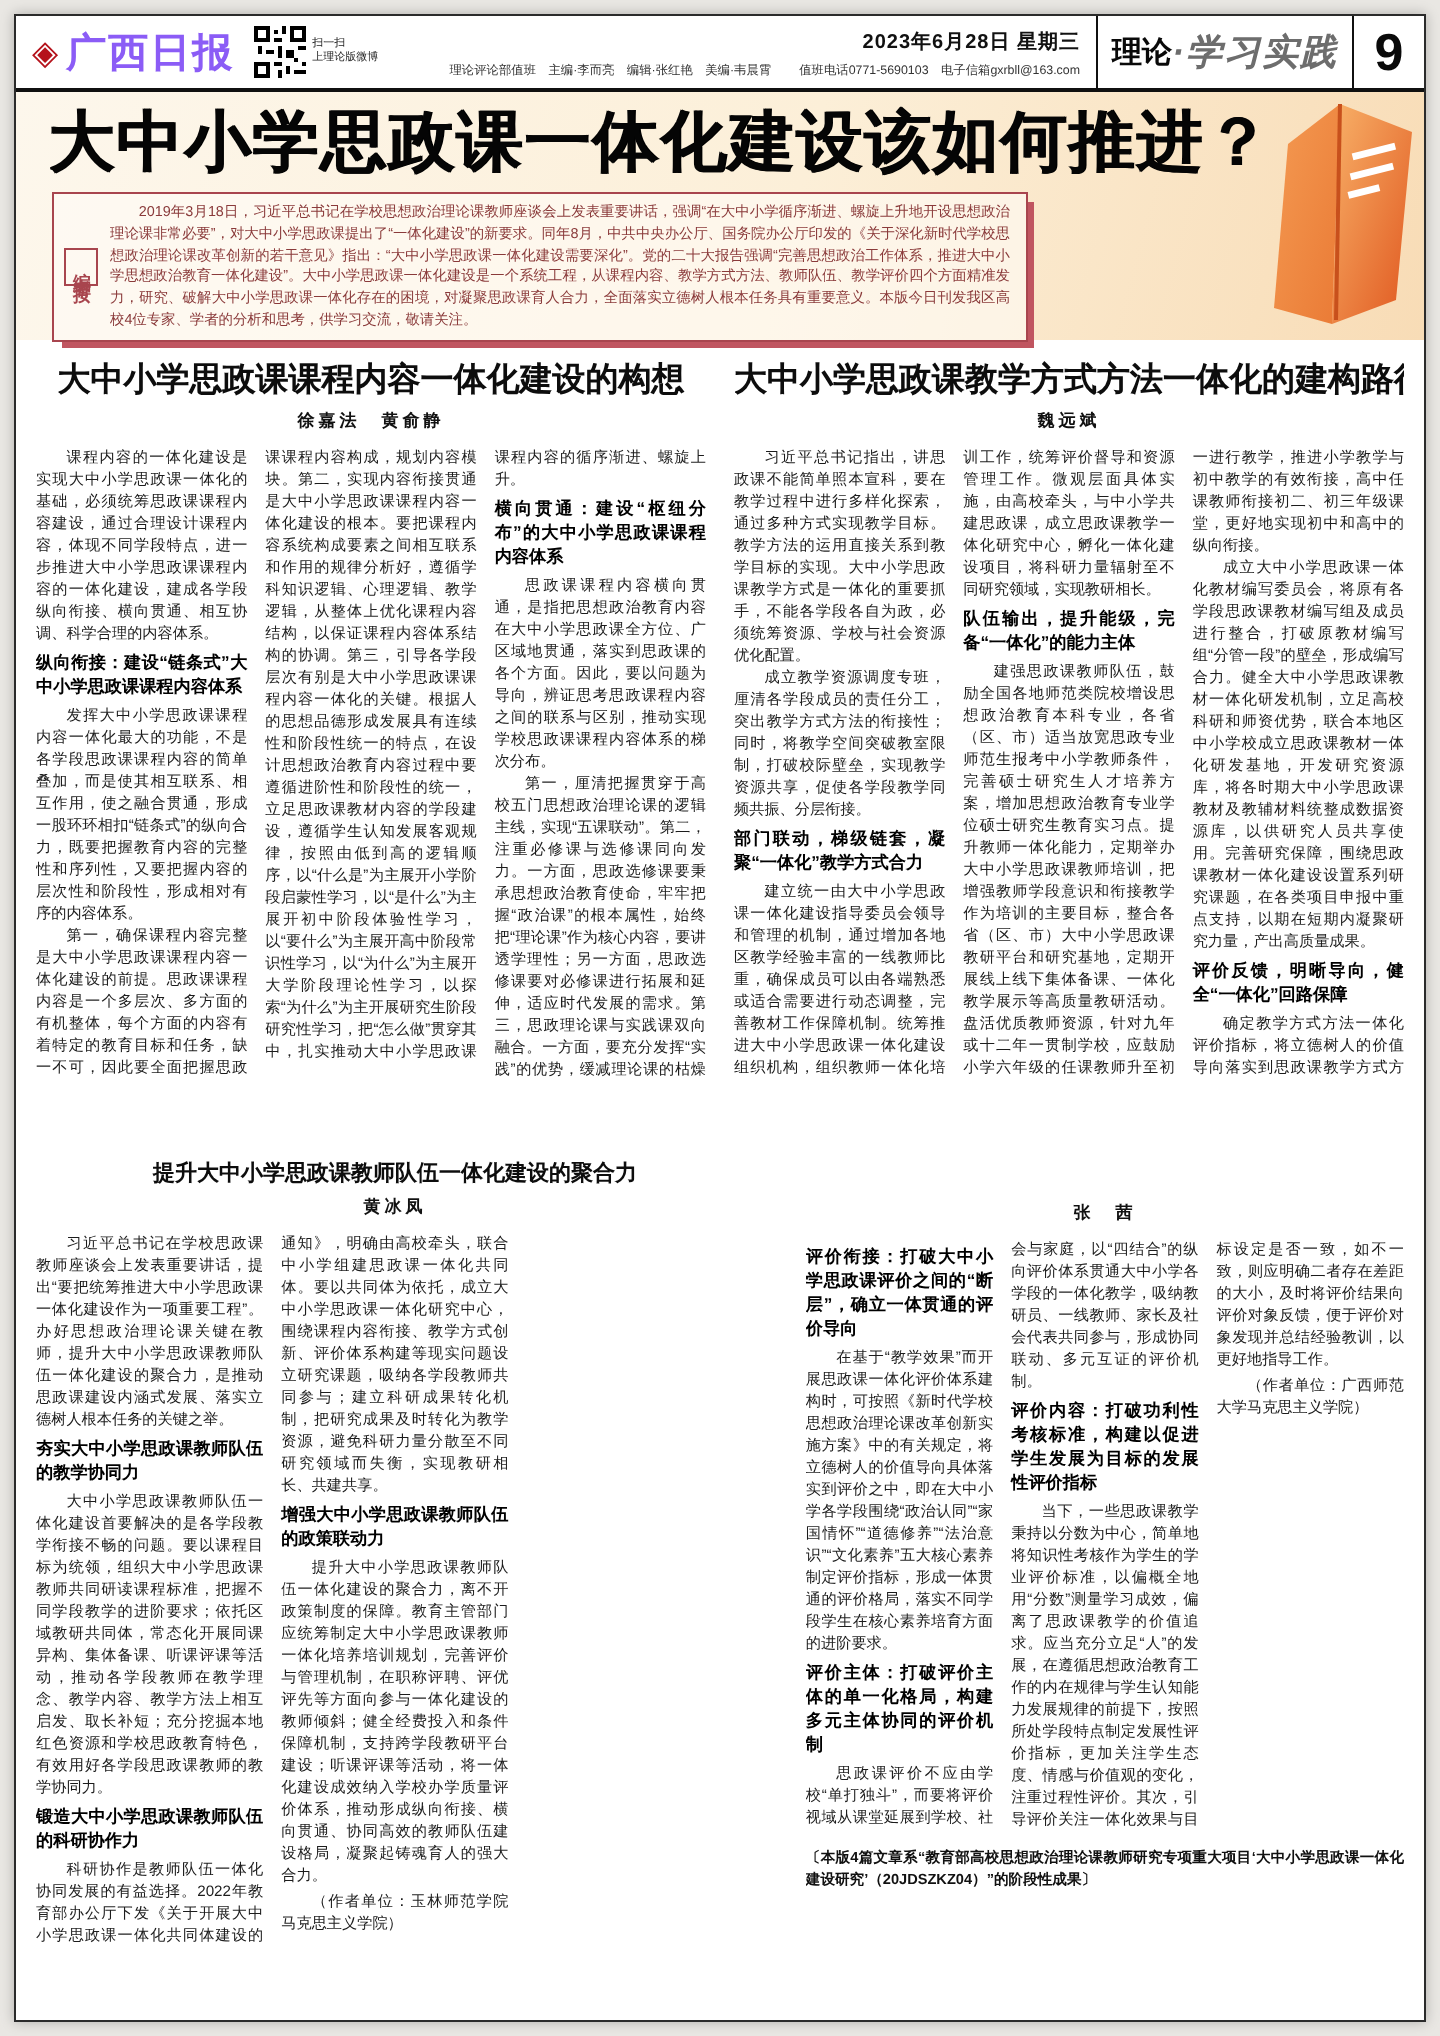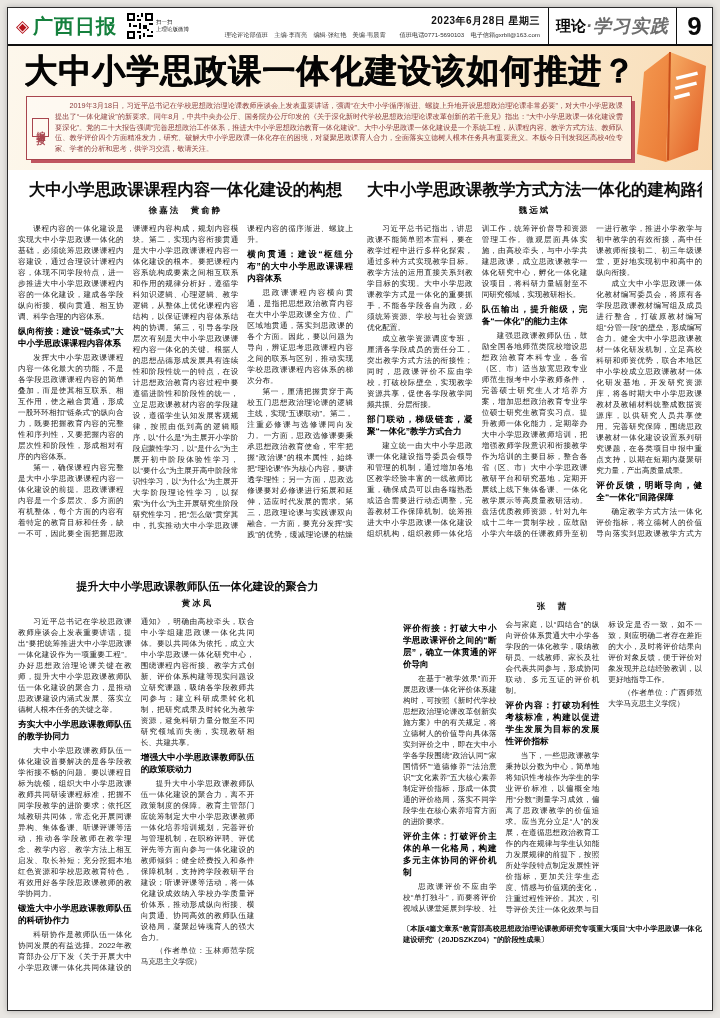--- a/index.html
+++ b/index.html
@@ -5,38 +5,38 @@
 <style>
   * { box-sizing: border-box; }
   html,body { margin:0; padding:0; background:#e9e7e3; font-family:"Liberation Sans", sans-serif; }
   .page { position:relative; width:706px; height:1004px; margin:7px auto; background:#fff;
           border:1.5px solid #2b2b2b; overflow:hidden; box-shadow:0 0 6px rgba(0,0,0,.25); }
 
   
   .header { height:38px; display:flex; align-items:stretch; border-bottom:2.5px solid #101010; background:#fff; }
   .masthead { display:flex; align-items:center; gap:4px; padding-left:8px; }
   .logo-diamond { color:#b5121b; font-size:17px; line-height:1; }
-  .paper-name { font-family:"Liberation Serif", serif; font-weight:900; font-size:20px; color:#15803d; letter-spacing:1px; }
+  .paper-name { font-family:"Liberation Serif", serif; font-weight:900; font-size:20px; color:#8b5cf6; letter-spacing:1px; }
   .qr-wrap { display:flex; align-items:center; gap:3px; margin-left:10px; }
   .qr-caption { font-size:5.5px; line-height:7px; color:#222; }
   .mid { flex:1; display:flex; flex-direction:column; justify-content:flex-end; padding:3px 8px 4px 8px; }
   .mid-top { text-align:right; font-size:10px; font-weight:700; color:#111; letter-spacing:.5px; }
   .mid-bottom { display:flex; justify-content:flex-end; gap:14px; font-size:6.2px; color:#333; margin-top:3px; white-space:nowrap; }
   .section-box { border-left:1.5px solid #101010; display:flex; align-items:center; padding:0 7px; white-space:nowrap; }
   .sec-bold { font-size:15px; font-weight:900; color:#090909; }
   .sec-light { font-size:18px; font-weight:700; font-style:italic; color:#6d6d6d; letter-spacing:1px; }
   .page-num { border-left:1.5px solid #101010; width:36px; display:flex; align-items:center; justify-content:center;
               font-size:26px; font-weight:700; color:#0a0a0a; }
 
   
   .banner { position:relative; height:124px; padding:3px 10px 0 10px;
             background:linear-gradient(105deg,#fdf7ec 0%,#fcefd8 55%,#f8dcb6 100%); }
   .banner h1 { margin:2px 0 5px 6px; font-size:33px; line-height:40px; font-weight:900; color:#050505;
                letter-spacing:1px; text-shadow:.8px 0 0 #000; white-space:nowrap; }
-  .note { display:flex; align-items:flex-end; gap:6px; width:606px; margin-left:8px; padding:4px 8px 4px 5px;
+  .note { display:flex; align-items:flex-end; gap:6px; width:488px; margin-left:8px; padding:4px 8px 4px 5px;
           border:1.3px solid #a8454e; background:rgba(255,252,246,.6); box-shadow:4px 4px 0 -1px #c05560; }
   .note-label { writing-mode:vertical-rl; font-size:9px; font-weight:700; letter-spacing:3px; color:#a8454e;
                 border:1px solid #a8454e; padding:4px 1px; align-self:center; }
   .note-text { flex:1; font-size:7.2px; line-height:10.8px; color:#8a3a3a; text-align:justify; text-indent:2em; }
   .book-illo { position:absolute; right:2px; top:2px; }
 
   
   .row { display:flex; padding:0 10px; }
   .top-row { margin-top:9px; gap:14px; }
   .bottom-row { gap:26px; }
@@ -150,21 +150,21 @@
           <h4 class="sub">横向贯通：建设“枢纽分布”的大中小学思政课课程内容体系</h4>
           <p class="para">思政课课程内容横向贯通，是指把思想政治教育内容在大中小学思政课全方位、广区域地贯通，落实到思政课的各个方面。因此，要以问题为导向，辨证思考思政课程内容之间的联系与区别，推动实现学校思政课课程内容体系的梯次分布。</p>
           <p class="para">第一，厘清把握贯穿于高校五门思想政治理论课的逻辑主线，实现“五课联动”。第二，注重必修课与选修课同向发力。一方面，思政选修课要秉承思想政治教育使命，牢牢把握“政治课”的根本属性，始终把“理论课”作为核心内容，要讲透学理性；另一方面，思政选修课要对必修课进行拓展和延伸，适应时代发展的需求。第三，思政理论课与实践课双向融合。一方面，要充分发挥“实践”的优势，缓减理论课的枯燥感，以生动事例弥补理论教学的抽象性，调动学生的积极性和主动性；另一方面，要进一步发挥理论课对实践课的指导、引领作用，用马克思主义及其中国化理论成果去观察、分析和解决实践中的问题。此外，还应统筹用好地方红色文化和教育资源，学校应协调各学科教师组成跨学科、跨年级的项目组，明确各学科教师的工作职责，组织各学科教师在相关教学单元中梳理知识脉络，共享跨学科教学素材。</p>
         </div>
     </article>
     <article class="a2">
       <h2 class="art-title">大中小学思政课教学方式方法一体化的建构路径</h2>
       <div class="art-author">魏远斌</div>
       <div class="art-body">
           <p class="para">习近平总书记指出，讲思政课不能简单照本宣科，要在教学过程中进行多样化探索，通过多种方式实现教学目标。教学方法的运用直接关系到教学目标的实现。大中小学思政课教学方式是一体化的重要抓手，不能各学段各自为政，必须统筹资源、学校与社会资源优化配置。</p>
-          <p class="para">成立教学资源调度专班，厘清各学段成员的责任分工，突出教学方式方法的衔接性；同时，思政课评价不应由学校，打破校际壁垒，实现教学资源共享，促使各学段教学同频共振、分层衔接。</p>
+          <p class="para">成立教学资源调度专班，厘清各学段成员的责任分工，突出教学方式方法的衔接性；同时，将教学空间突破教室限制，打破校际壁垒，实现教学资源共享，促使各学段教学同频共振、分层衔接。</p>
           <h4 class="sub">部门联动，梯级链套，凝聚“一体化”教学方式合力</h4>
           <p class="para">建立统一由大中小学思政课一体化建设指导委员会领导和管理的机制，通过增加各地区教学经验丰富的一线教师比重，确保成员可以由各端熟悉或适合需要进行动态调整，完善教材工作保障机制。统筹推进大中小学思政课一体化建设组织机构，组织教师一体化培训工作，统筹评价督导和资源管理工作。微观层面具体实施，由高校牵头，与中小学共建思政课，成立思政课教学一体化研究中心，孵化一体化建设项目，将科研力量辐射至不同研究领域，实现教研相长。</p>
           <h4 class="sub">队伍输出，提升能级，完备“一体化”的能力主体</h4>
           <p class="para">建强思政课教师队伍，鼓励全国各地师范类院校增设思想政治教育本科专业，各省（区、市）适当放宽思政专业师范生报考中小学教师条件，完善硕士研究生人才培养方案，增加思想政治教育专业学位硕士研究生教育实习点。提升教师一体化能力，定期举办大中小学思政课教师培训，把增强教师学段意识和衔接教学作为培训的主要目标，整合各省（区、市）大中小学思政课教研平台和研究基地，定期开展线上线下集体备课、一体化教学展示等高质量教研活动。盘活优质教师资源，针对九年或十二年一贯制学校，应鼓励小学六年级的任课教师升至初一进行教学，推进小学教学与初中教学的有效衔接，高中任课教师衔接初二、初三年级课堂，更好地实现初中和高中的纵向衔接。</p>
           <p class="para">成立大中小学思政课一体化教材编写委员会，将原有各学段思政课教材编写组及成员进行整合，打破原教材编写组“分管一段”的壁垒，形成编写合力。健全大中小学思政课教材一体化研发机制，立足高校科研和师资优势，联合本地区中小学校成立思政课教材一体化研发基地，开发研究资源库，将各时期大中小学思政课教材及教辅材料统整成数据资源库，以供研究人员共享使用。完善研究保障，围绕思政课教材一体化建设设置系列研究课题，在各类项目申报中重点支持，以期在短期内凝聚研究力量，产出高质量成果。</p>
           <h4 class="sub">评价反馈，明晰导向，健全“一体化”回路保障</h4>
           <p class="para">确定教学方式方法一体化评价指标，将立德树人的价值导向落实到思政课教学方式方法一体化评价指标之中，树立一体贯通的评价导向，围绕学科核心素养制定评价指标，建立内容体量上梯度由小到大、内容叙述上梯度由浅到深、理论程度上梯度由易到难、知识体系上梯度由点到线、由线到面的评价链条，及时将评价结果向评价对象反馈，便于评价对象发现并总结经验教训以及存在的不足，以更好地指导工作。</p>
         </div>
     </article>
   </div>

